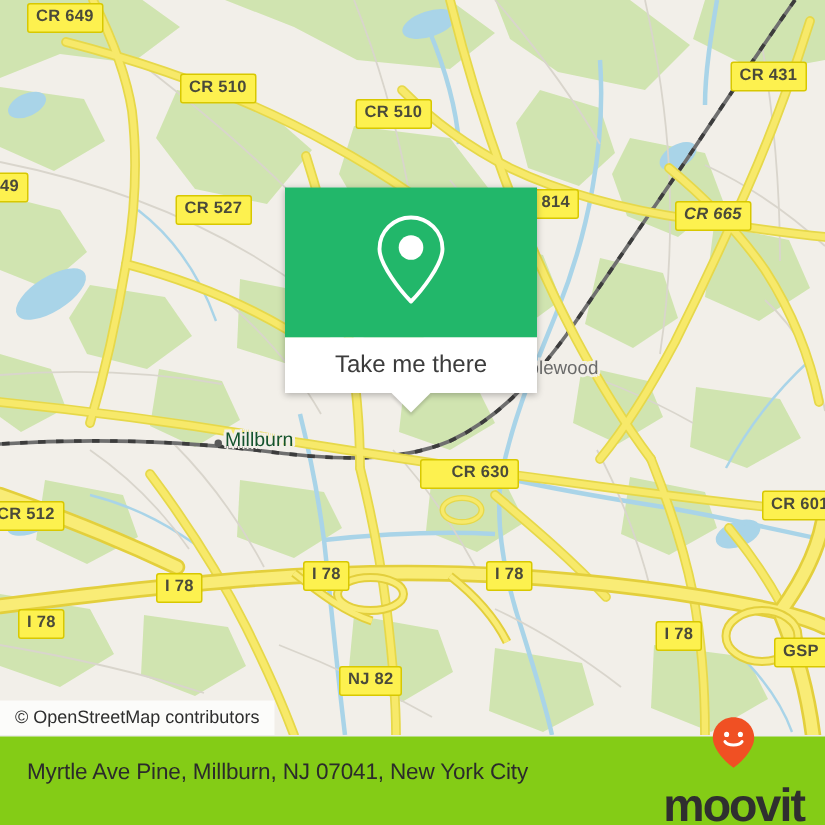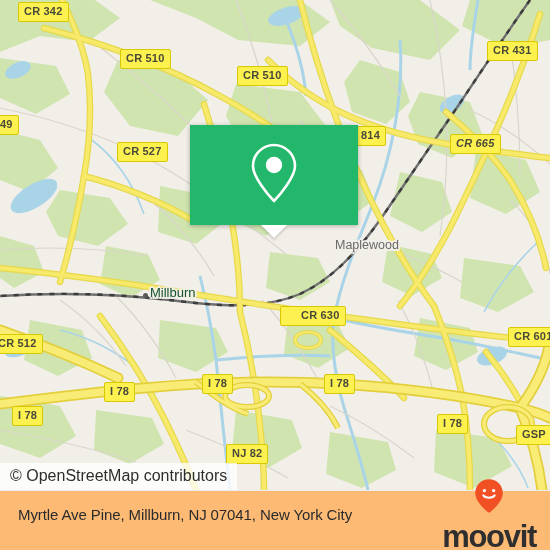--- a/index.html
+++ b/index.html
@@ -116,35 +116,35 @@
     filter: drop-shadow(0 2px 1px rgba(0,0,0,0.16));
   }
 
   
   .attribution {
     position: absolute;
     left: 0;
     bottom: 0;
     background: rgba(255,255,255,0.78);
     color: #2e2e2e;
-    font-size: 16px;
+    font-size: 12px;
     font-family: "Liberation Sans", sans-serif;
     padding: 4px 10px 5px 10px;
     z-index: 50;
     white-space: nowrap;
   }
 
   
   .footer {
     position: absolute;
     left: 0;
     top: 490px;
     width: 550px;
     height: 60px;
-    background: #fdba74;
+    background: #84cc16;
     display: flex;
     align-items: center;
     justify-content: space-between;
     padding: 0 14px 12px 18px;
     box-sizing: border-box;
     border-top: 1px solid #ededed;
   }
   .footer-address {
     color: #2b2b2b;
     font-size: 15px;
@@ -331,25 +331,25 @@
         <g fill="none" stroke="#e6d84a" stroke-width="4">
           <ellipse cx="308" cy="340" rx="13" ry="8"></ellipse>
         </g>
         <g fill="none" stroke="#f7e96a" stroke-width="2.2">
           <ellipse cx="308" cy="340" rx="13" ry="8"></ellipse>
         </g>
       </g>
     </svg>
 
     <div>
-      <div class="shield" style="left:18px;  top:2px;">CR 342</div>
+      <div class="shield" style="left:18px;  top:2px;">CR 649</div>
       <div class="shield" style="left:120px; top:49px;">CR 510</div>
       <div class="shield" style="left:237px; top:66px;">CR 510</div>
       <div class="shield" style="left:-6px;  top:115px;">49</div>
-      <div class="shield" style="left:117px; top:142px;">CR 527</div>
+      <div class="shield" style="left:117px; top:130px;">CR 527</div>
       <div class="shield" style="left:355px; top:126px;">814</div>
       <div class="shield" style="left:487px; top:41px;">CR 431</div>
       <div class="shield" style="left:450px; top:134px;font-style:italic;">CR 665</div>
       <div class="shield" style="left:280px; top:306px;padding-left:20px;">CR 630</div>
       <div class="shield" style="left:-8px;  top:334px;">CR 512</div>
       <div class="shield" style="left:508px; top:327px;">CR 601</div>
       <div class="shield" style="left:104px; top:382px;">I 78</div>
       <div class="shield" style="left:202px; top:374px;">I 78</div>
       <div class="shield" style="left:324px; top:374px;">I 78</div>
       <div class="shield" style="left:437px; top:414px;">I 78</div>
@@ -366,20 +366,23 @@
 
     <div class="popup">
       <div class="popup-head">
         <span>
           <svg width="48" height="62" viewBox="0 0 48 62" fill="none" xmlns="http://www.w3.org/2000/svg">
             <path d="M24 3 C12.4 3 3 12.4 3 24 C3 34.5 17.5 52.5 24 59 C30.5 52.5 45 34.5 45 24 C45 12.4 35.6 3 24 3 Z" stroke="#ffffff" stroke-width="2.6" fill="none" stroke-linejoin="round"></path>
             <circle cx="24" cy="23" r="8.2" fill="#ffffff"></circle>
           </svg>
         </span>
       </div>
+      <div class="popup-foot">
+        <span>Take me there</span>
+      </div>
       <div class="popup-tail"></div>
     </div>
 
     <div class="attribution">
       <span>© OpenStreetMap contributors</span>
     </div>
   </div>
 
   <div class="footer">
     <div class="footer-address">Myrtle Ave Pine, Millburn, NJ 07041, New York City</div>

